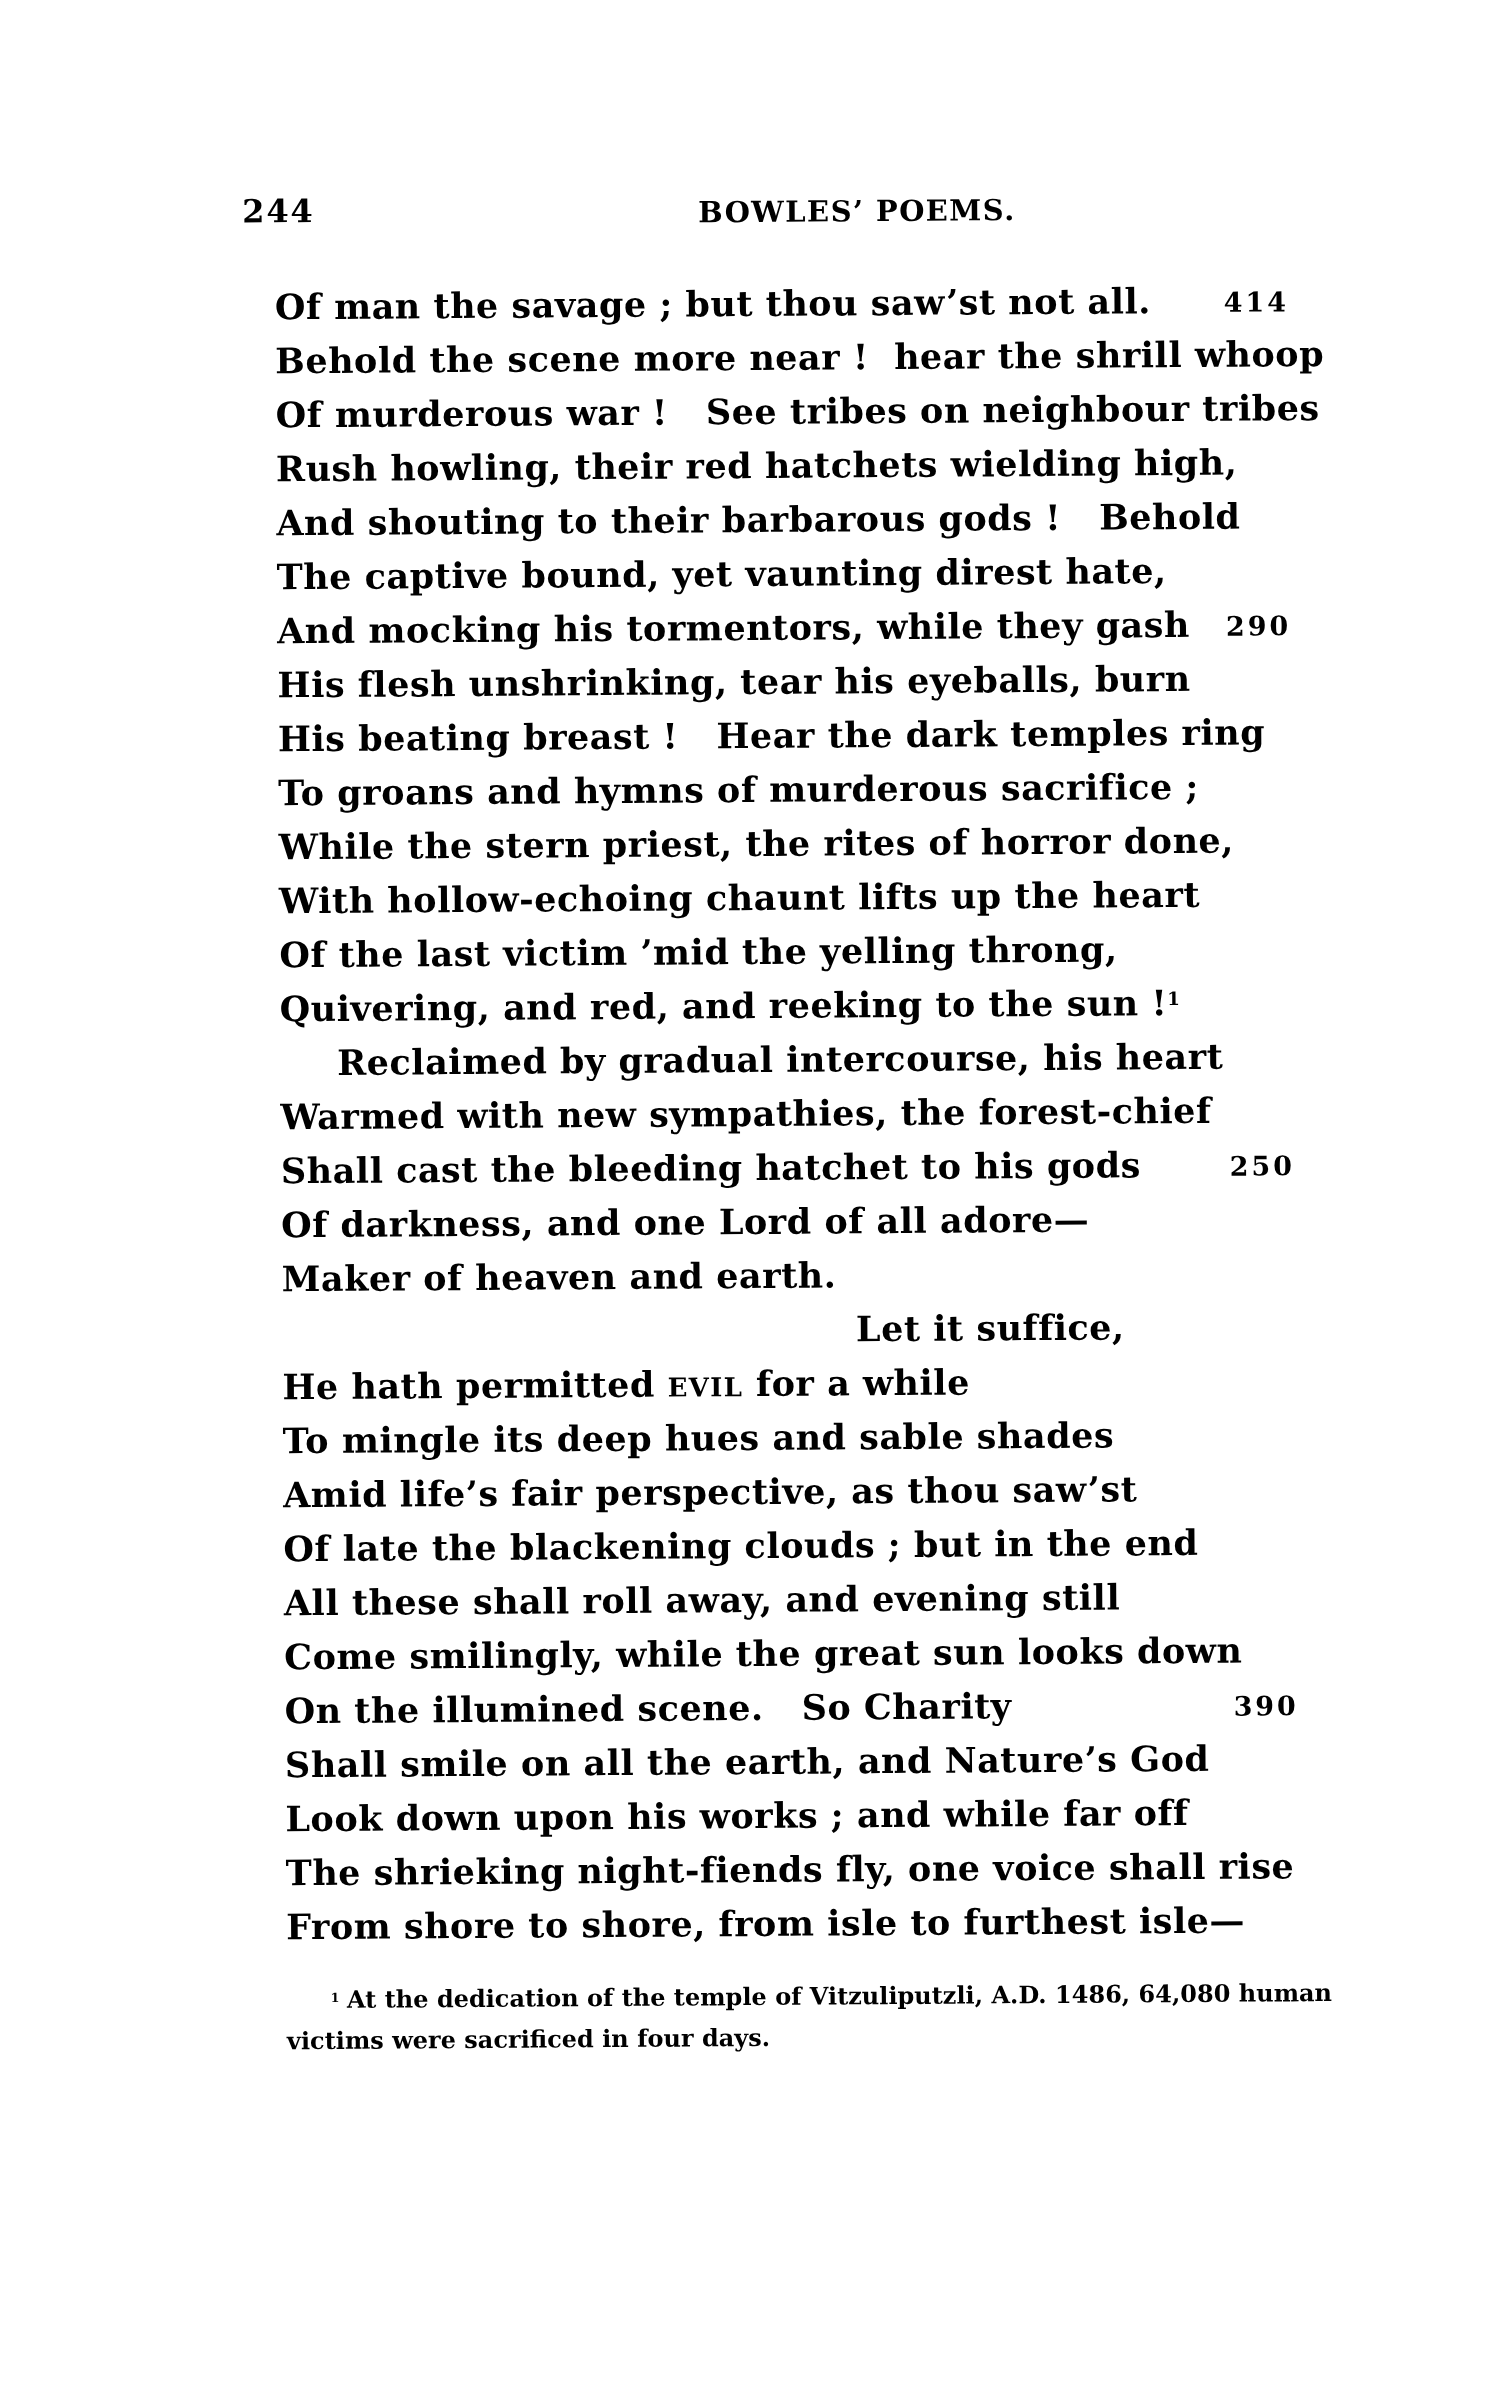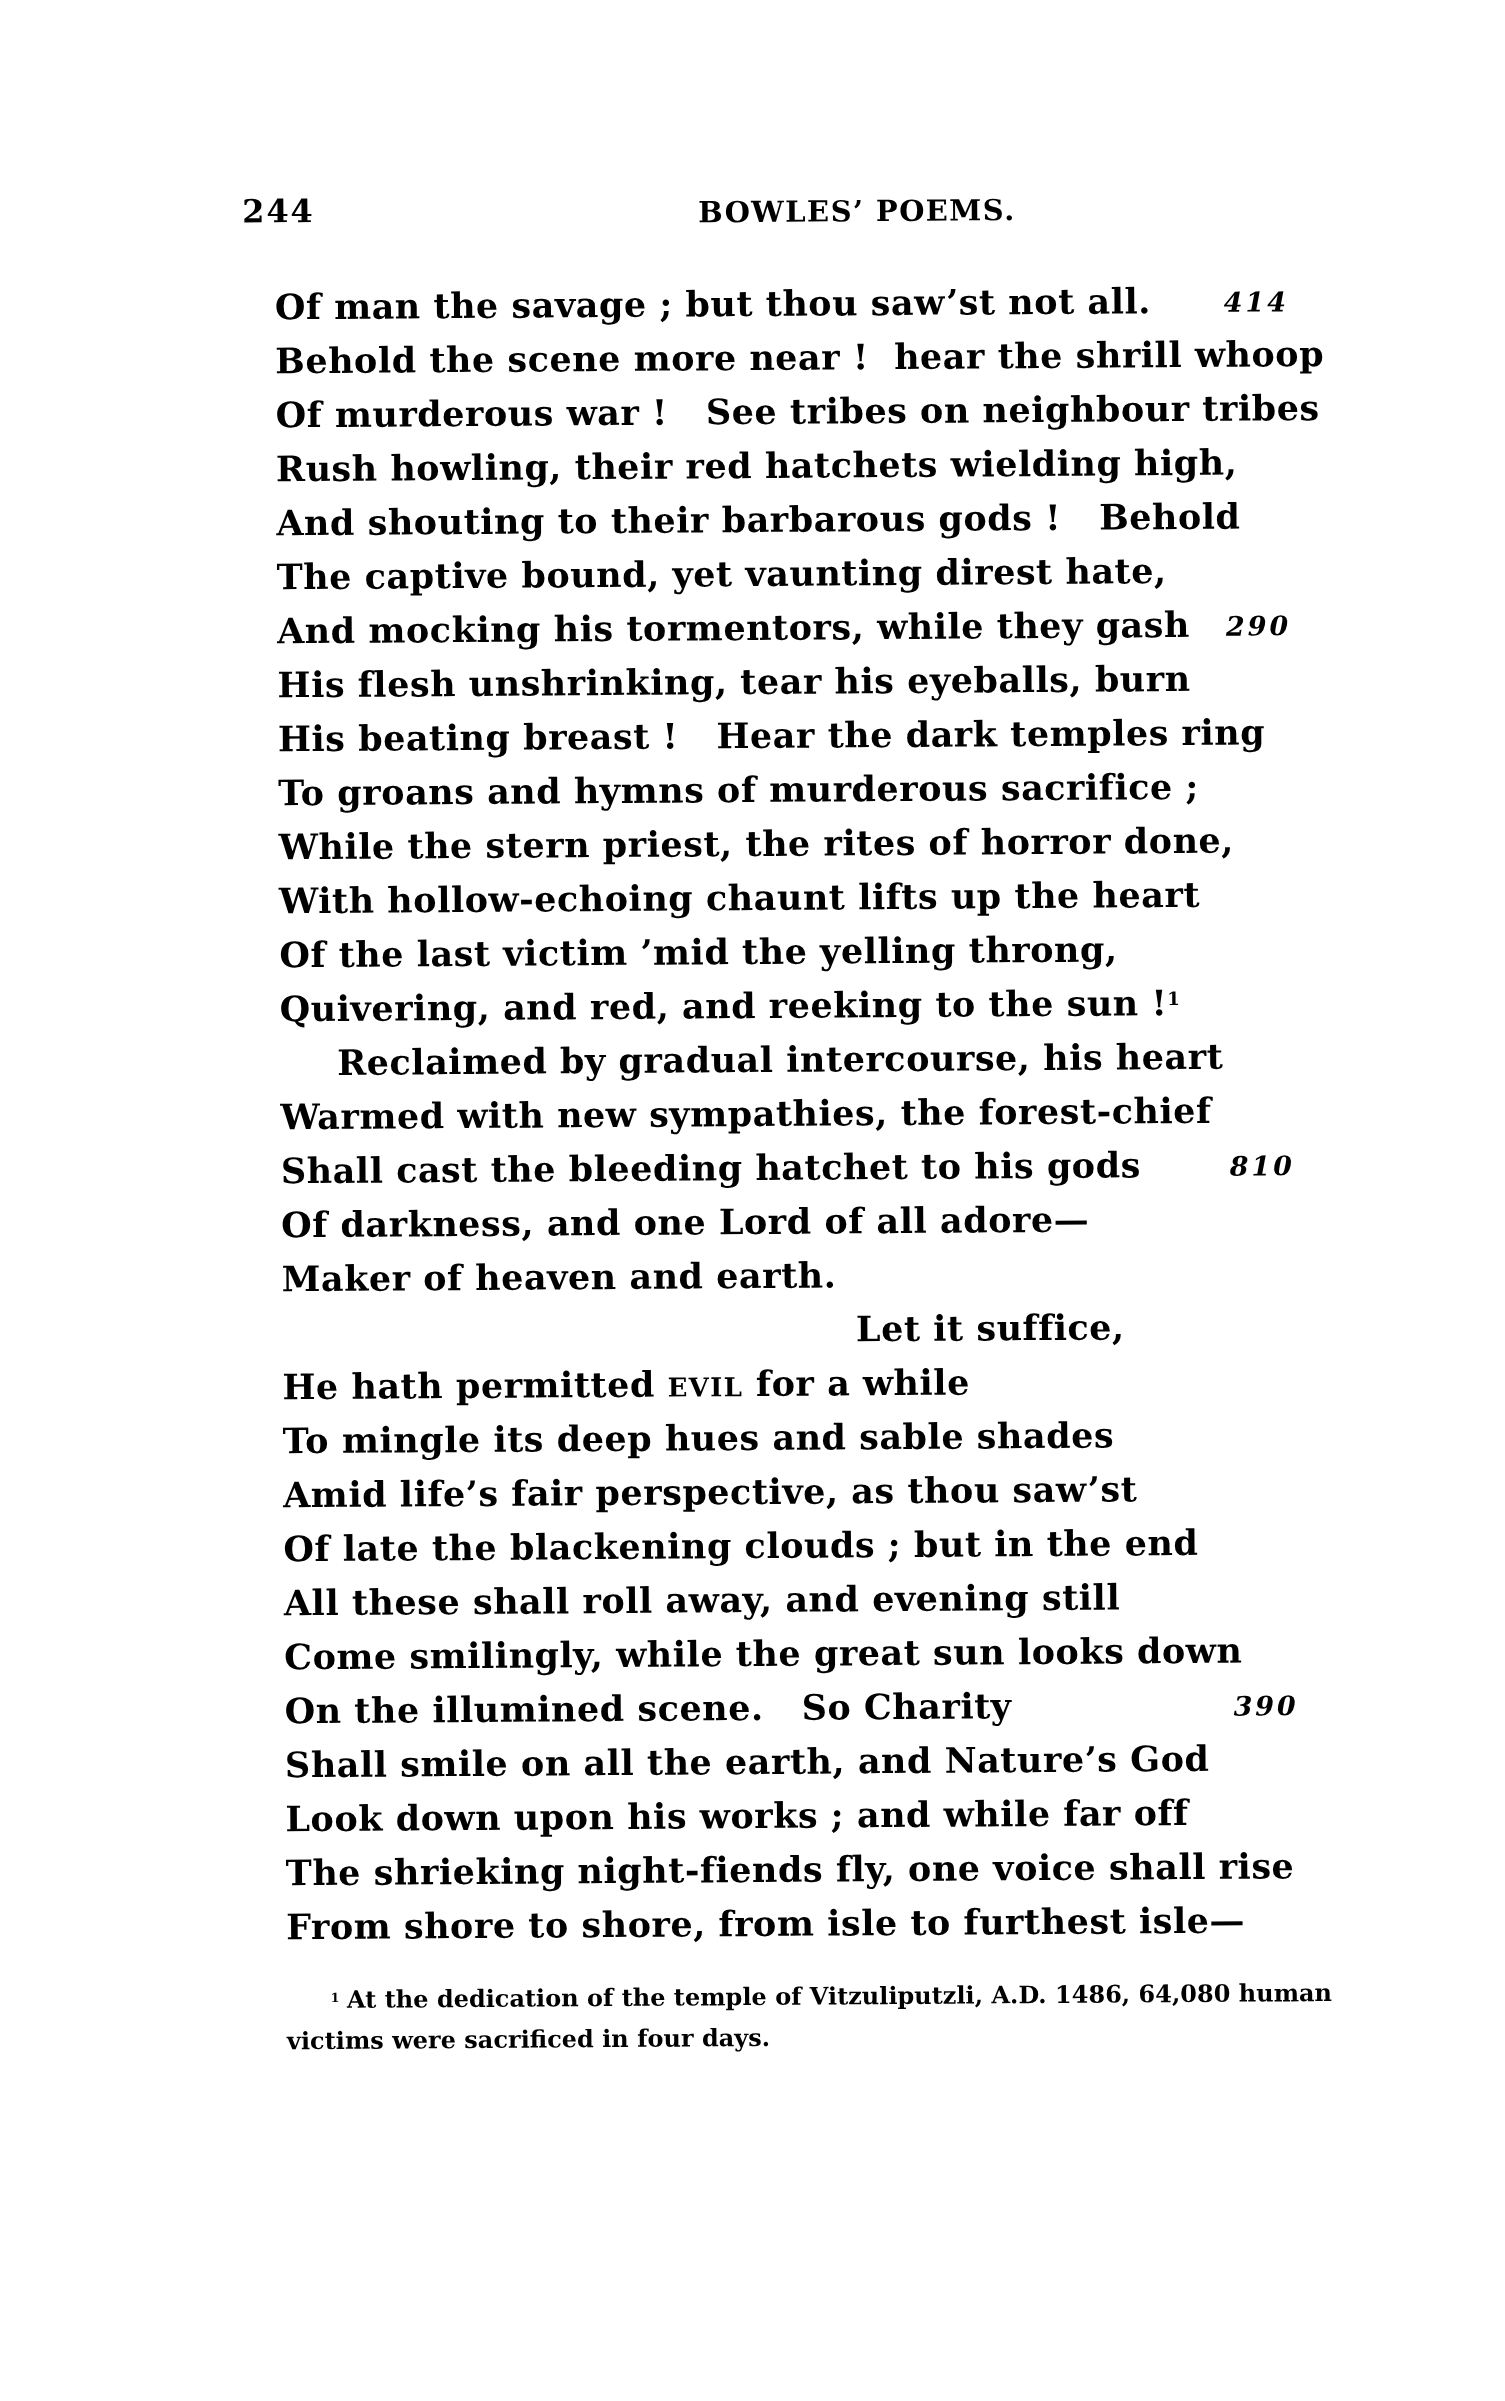--- a/index.html
+++ b/index.html
@@ -60,21 +60,20 @@
   .indent-line { padding-left: 57px; }
   .offset-line { padding-left: 574px; }
   .lnum {
     position: absolute;
     right: 0;
     top: 0;
     font-size: 27px;
     font-weight: 700;
     line-height: 57px;
     letter-spacing: 2.9px;
-    font-style: italic;
   }
   .sup {
     font-size: 0.52em;
     position: relative;
     top: -0.55em;
     letter-spacing: 0;
   }
   .smallcaps {
     font-size: 0.74em;
     letter-spacing: 1.4px;
@@ -115,21 +114,21 @@
       <div class="pline"><span class="ltext">And mocking his tormentors, while they gash</span><span class="lnum">290</span></div>
       <div class="pline"><span class="ltext">His flesh unshrinking, tear his eyeballs, burn</span></div>
       <div class="pline"><span class="ltext">His beating breast !   Hear the dark temples ring</span></div>
       <div class="pline"><span class="ltext">To groans and hymns of murderous sacrifice ;</span></div>
       <div class="pline"><span class="ltext">While the stern priest, the rites of horror done,</span></div>
       <div class="pline"><span class="ltext">With hollow-echoing chaunt lifts up the heart</span></div>
       <div class="pline"><span class="ltext">Of the last victim ’mid the yelling throng,</span></div>
       <div class="pline"><span class="ltext"><span>Quivering, and red, and reeking to the sun !</span><span class="sup">1</span></span></div>
       <div class="pline indent-line"><span class="ltext">Reclaimed by gradual intercourse, his heart</span></div>
       <div class="pline"><span class="ltext">Warmed with new sympathies, the forest-chief</span></div>
-      <div class="pline"><span class="ltext">Shall cast the bleeding hatchet to his gods</span><span class="lnum">810</span></div>
+      <div class="pline"><span class="ltext">Shall cast the bleeding hatchet to his gods</span><span class="lnum">250</span></div>
       <div class="pline"><span class="ltext">Of darkness, and one Lord of all adore—</span></div>
       <div class="pline"><span class="ltext">Maker of heaven and earth.</span></div>
       <div class="pline offset-line"><span class="ltext">Let it suffice,</span></div>
       <div class="pline"><span class="ltext"><span>He hath permitted </span><span class="smallcaps">EVIL</span><span> for a while</span></span></div>
       <div class="pline"><span class="ltext">To mingle its deep hues and sable shades</span></div>
       <div class="pline"><span class="ltext">Amid life’s fair perspective, as thou saw’st</span></div>
       <div class="pline"><span class="ltext">Of late the blackening clouds ; but in the end</span></div>
       <div class="pline"><span class="ltext">All these shall roll away, and evening still</span></div>
       <div class="pline"><span class="ltext">Come smilingly, while the great sun looks down</span></div>
       <div class="pline"><span class="ltext">On the illumined scene.   So Charity</span><span class="lnum">390</span></div>

